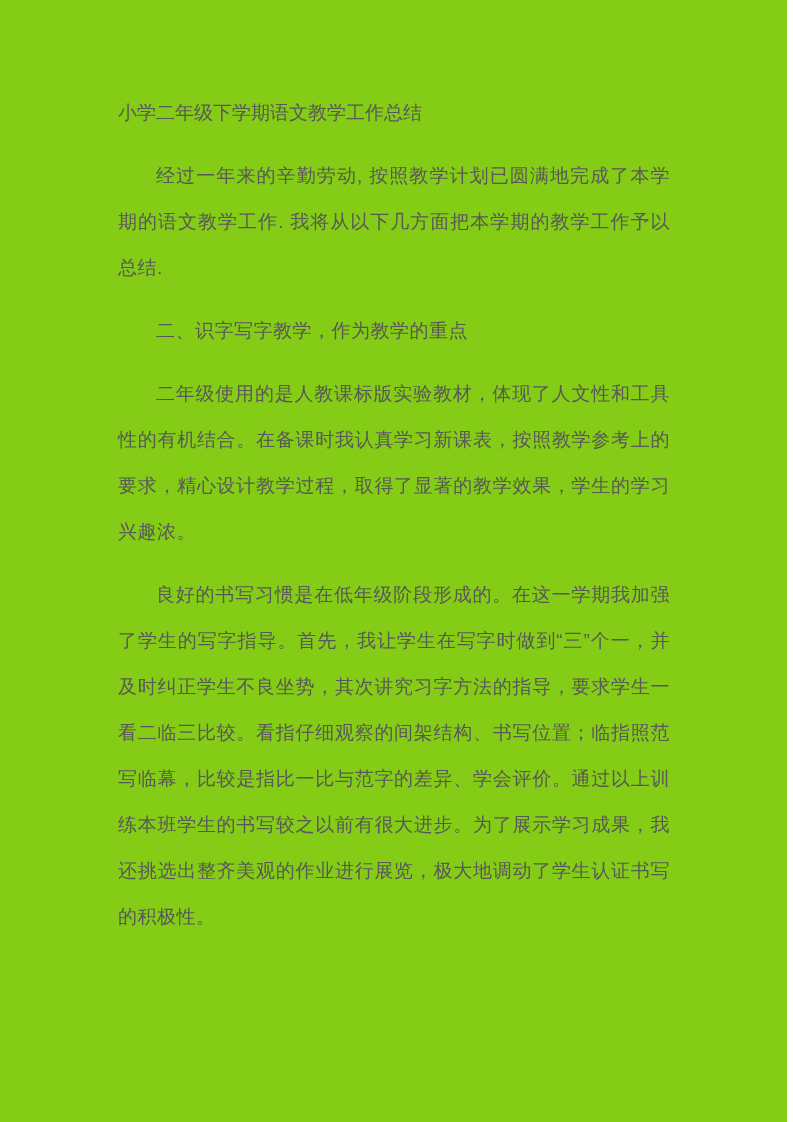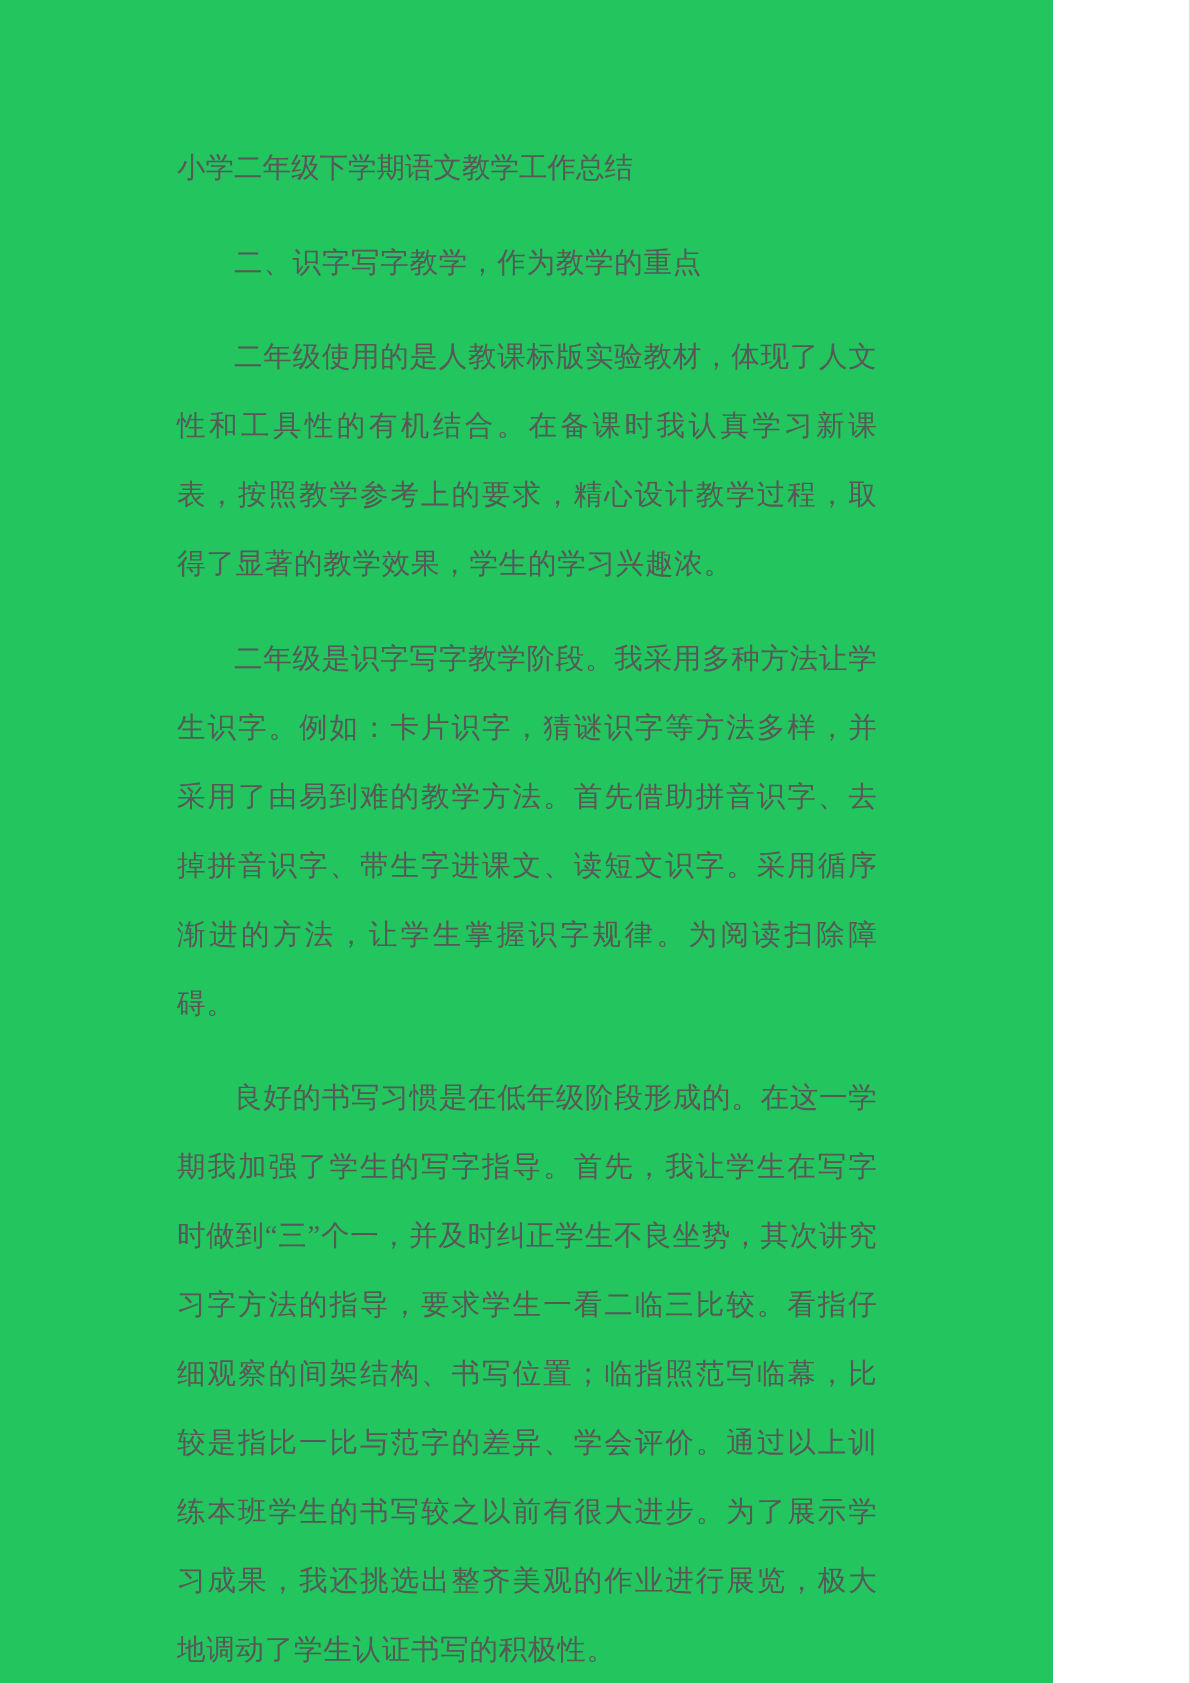--- a/index.html
+++ b/index.html
@@ -2,26 +2,26 @@
 <html><head>
 <meta charset="utf-8">
 <style>
   html, body {
     margin: 0;
     padding: 0;
     background: #ffffff;
   }
   .page {
     position: relative;
-    width: 702px;
+    width: 787px;
     height: 1122px;
-    background: #22c55e;
+    background: #84cc16;
     box-sizing: border-box;
     padding: 90px 117px 0 118px;
-    font-family: Liberation Serif, serif;
+    font-family: Liberation Sans, sans-serif;
     color: #585858;
     font-size: 19px;
     line-height: 46px;
     overflow: hidden;
   }
   .doc-title {
     font-size: 19px;
     font-weight: normal;
     margin: 0 0 17px 0;
     text-indent: 0;
@@ -33,22 +33,22 @@
     text-justify: inter-ideograph;
     letter-spacing: 0.5px;
   }
 </style>
 </head>
 <body>
 
 <div class="page">
   <h1 class="doc-title">小学二年级下学期语文教学工作总结</h1>
 
+  <p class="para">经过一年来的辛勤劳动, 按照教学计划已圆满地完成了本学期的语文教学工作. 我将从以下几方面把本学期的教学工作予以总结.</p>
 
 
   <p class="para">二、识字写字教学，作为教学的重点</p>
 
   <p class="para">二年级使用的是人教课标版实验教材，体现了人文性和工具性的有机结合。在备课时我认真学习新课表，按照教学参考上的要求，精心设计教学过程，取得了显著的教学效果，学生的学习兴趣浓。</p>
 
-  <p class="para">二年级是识字写字教学阶段。我采用多种方法让学生识字。例如：卡片识字，猜谜识字等方法多样，并采用了由易到难的教学方法。首先借助拼音识字、去掉拼音识字、带生字进课文、读短文识字。采用循序渐进的方法，让学生掌握识字规律。为阅读扫除障碍。</p>
 
   <p class="para">良好的书写习惯是在低年级阶段形成的。在这一学期我加强了学生的写字指导。首先，我让学生在写字时做到“三”个一，并及时纠正学生不良坐势，其次讲究习字方法的指导，要求学生一看二临三比较。看指仔细观察的间架结构、书写位置；临指照范写临幕，比较是指比一比与范字的差异、学会评价。通过以上训练本班学生的书写较之以前有很大进步。为了展示学习成果，我还挑选出整齐美观的作业进行展览，极大地调动了学生认证书写的积极性。</p>
 </div>
 
 </body></html>

